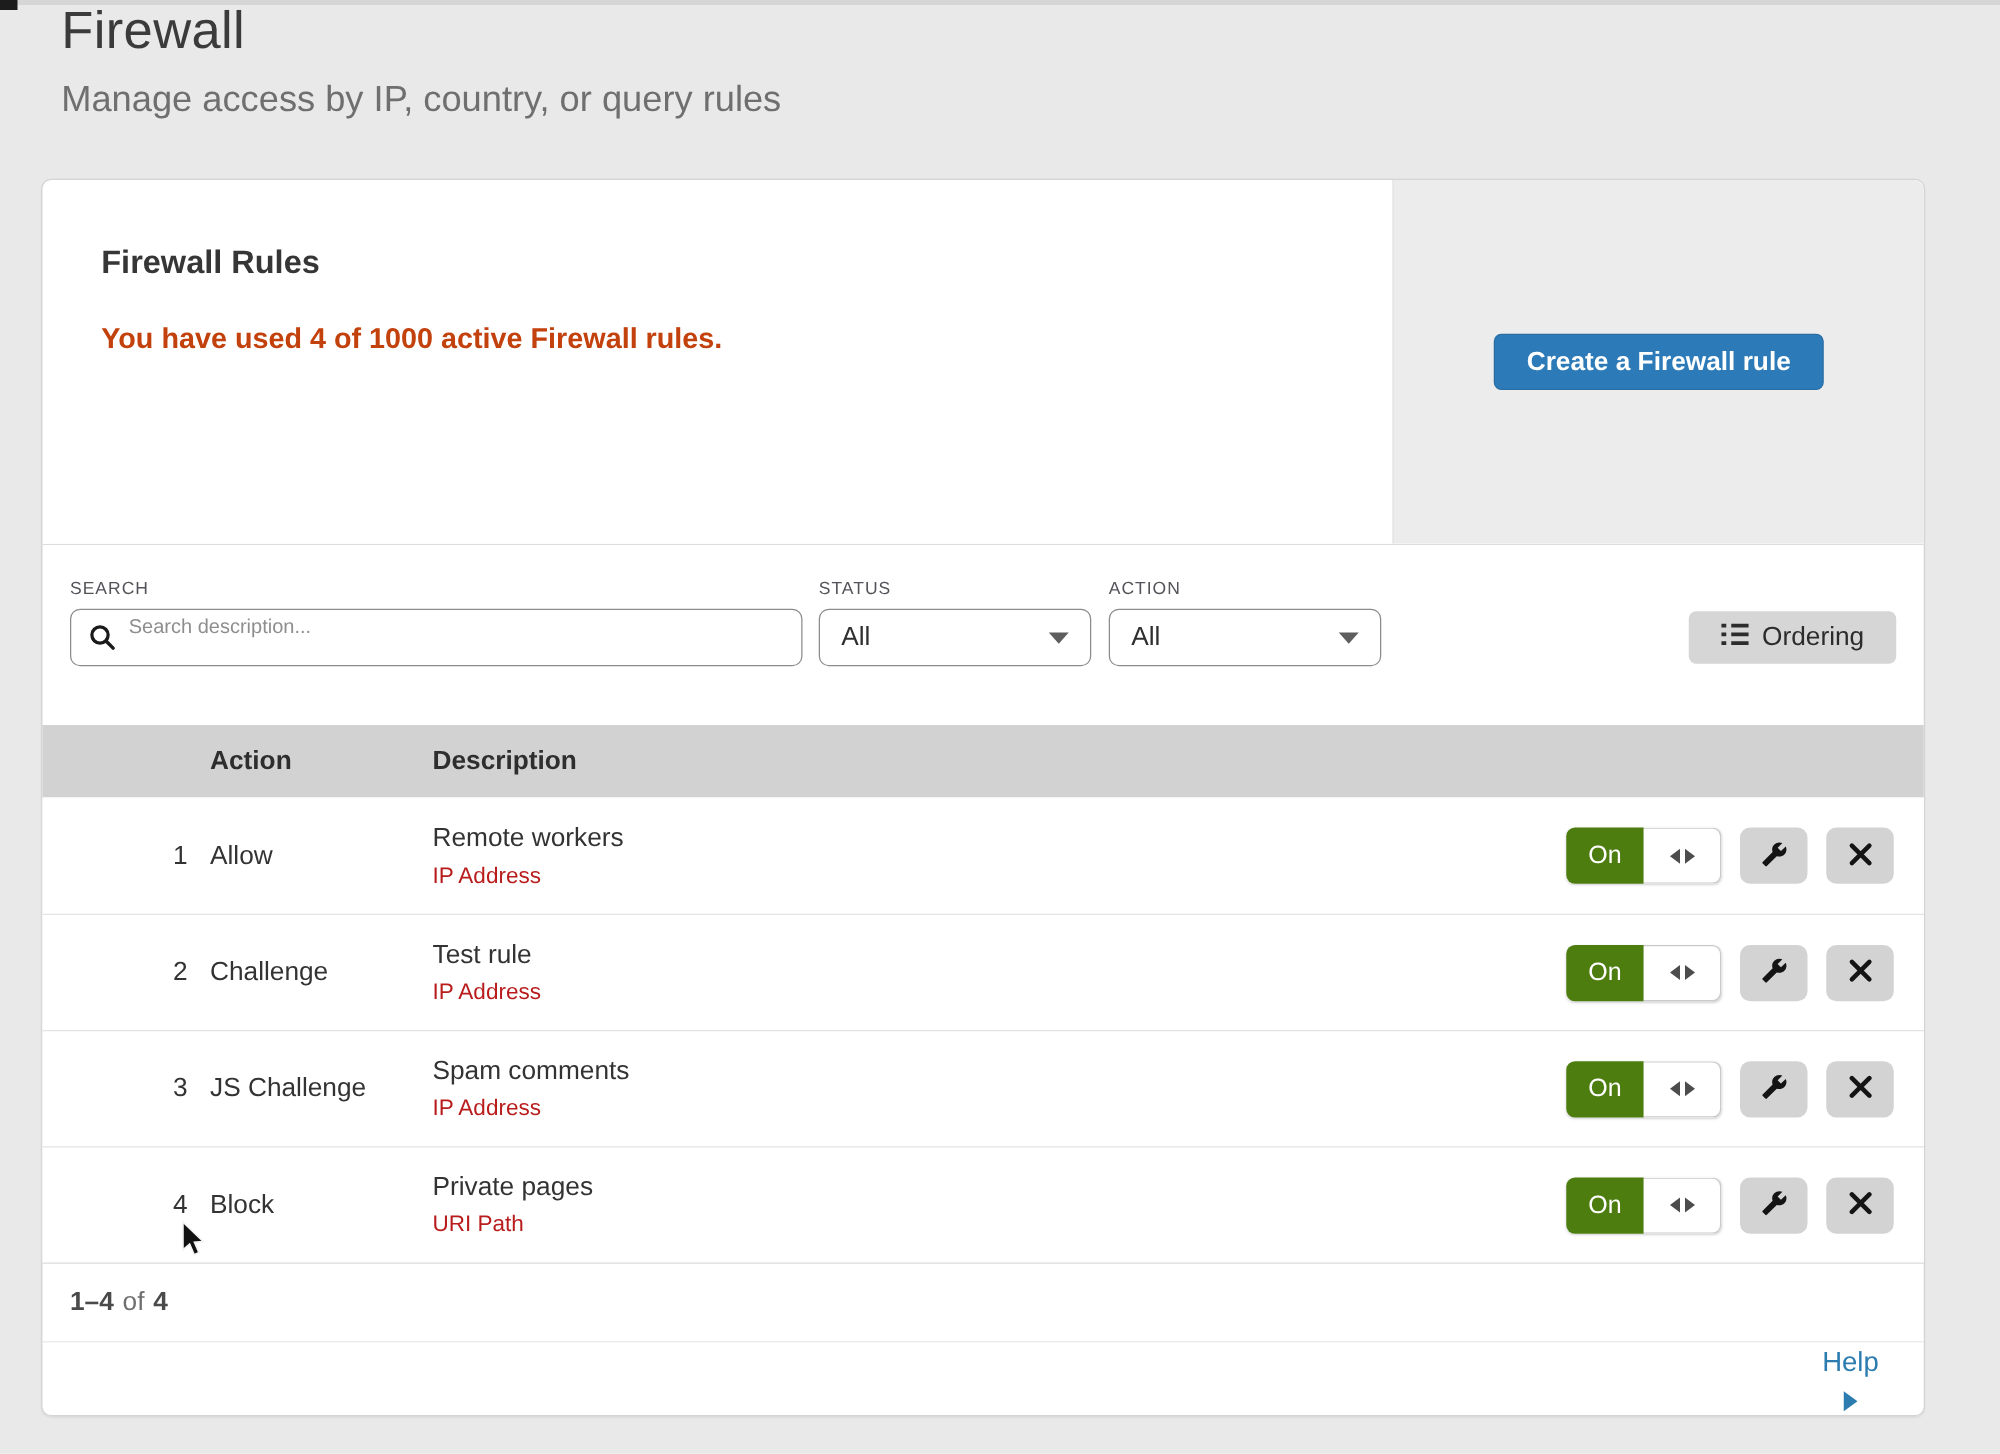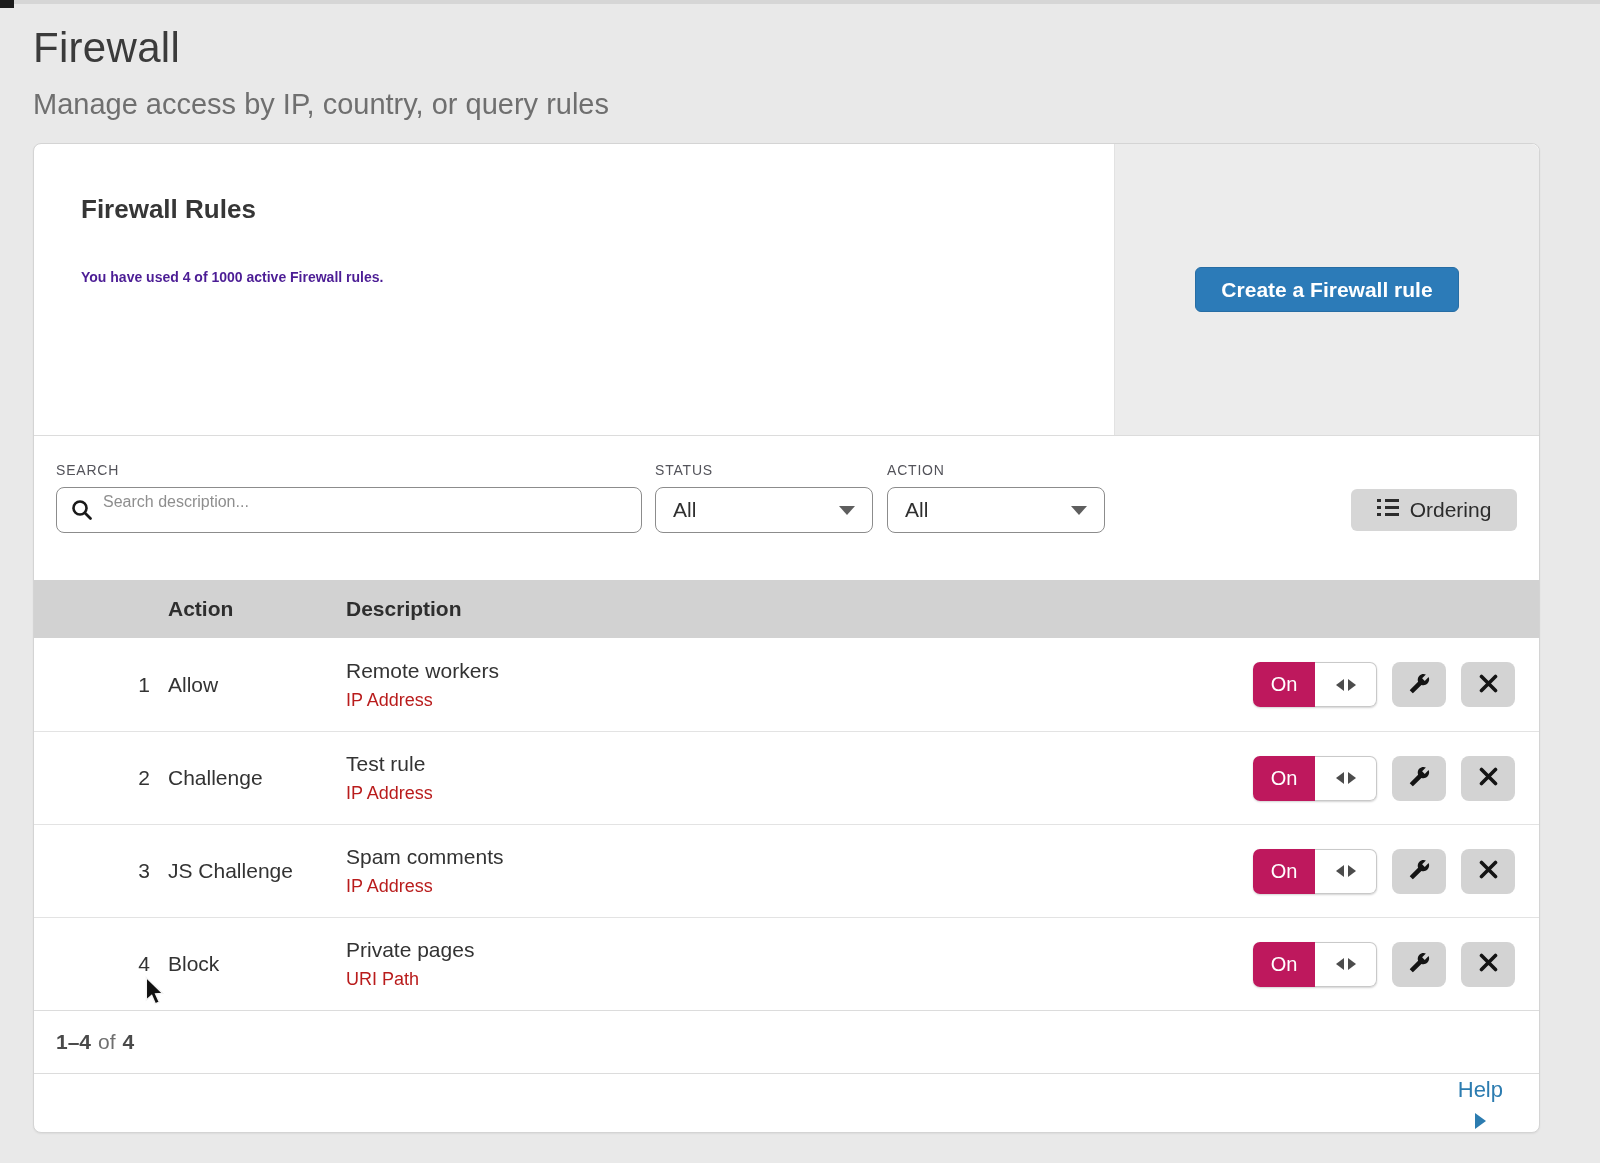--- a/index.html
+++ b/index.html
@@ -9,39 +9,39 @@
     background:#e9e9e9;
     font-family:"Liberation Sans", sans-serif;
     color:#3a3a3a;
     position:relative;
     overflow:hidden;
   }
   .top-line { position:absolute; top:0; left:0; width:1600px; height:4px; background:#d6d6d6; }
   .corner-artifact { position:absolute; top:0; left:0; width:14px; height:8px; background:#1c1c1c; }
 
   
-  .page-header { padding:24px 0 0 33px; }
+  .page-header { padding:0 0 0 33px;margin-left:16px; }
   .page-title { font-size:42px; font-weight:500; color:#3b3b3b; margin:0; letter-spacing:0.3px; }
   .page-subtitle { font-size:29px; font-weight:400; color:#6f6f6f; margin-top:16px; }
 
   
   .card {
     position:absolute; left:33px; top:143px; width:1507px;
     background:#ffffff;
     border:1px solid #d4d4d4;
     border-radius:8px;
     box-shadow:0 1px 2px rgba(0,0,0,0.06);
   }
 
   
   .hero { display:flex; border-bottom:1px solid #dcdcdc; height:292px; border-radius:8px 8px 0 0; overflow:hidden; }
   .hero-main { width:1080px; padding:50px 60px 0 47px; }
   .hero-title { font-size:26px; font-weight:700; color:#363636; margin:0 0 25px 0; }
   .hero-desc { font-size:21px; line-height:37px; color:#3e3e3e; margin:0; max-width:950px; }
-  .hero-usage { font-size:14px; font-weight:700; color:#4c1d95; margin-top:44px; }
+  .hero-usage { font-size:23px; font-weight:700; color:#c2410c; margin-top:32px; }
   .hero-aside { flex:1; background:#ececec; border-left:1px solid #e2e2e2; display:flex; align-items:center; justify-content:center; }
   .create-btn {
     background:#2c7bb8; color:#ffffff; border:1px solid #276da4; border-radius:6px;
     font-family:"Liberation Sans",sans-serif; font-size:21px; font-weight:700;
     height:45px; padding:0 25px; cursor:pointer;
   }
 
   
   .filters { display:flex; align-items:flex-end; padding:26px 22px 47px 22px; }
   .field { display:flex; flex-direction:column; }
@@ -73,21 +73,21 @@
   .thead { background:#d2d2d2; height:58px; font-size:21px; font-weight:700; color:#2e2e2e; }
   .trow { height:93px; background:#fff; }
   .trow + .trow { border-top:1px solid #e3e3e3; }
   .cell-priority { text-align:right; padding-right:18px; font-size:21px; color:#333; }
   .cell-action { font-size:21px; color:#333; }
   .desc-title { font-size:21px; color:#333; }
   .desc-sub { font-size:18px; color:#b91c1c; margin-top:7px; }
   .cell-controls { display:flex; align-items:center; justify-content:flex-end; gap:15px; padding-right:24px; }
 
   .toggle { display:flex; width:124px; height:45px; border-radius:7px; box-shadow:0 1px 2px rgba(0,0,0,0.18); cursor:pointer; }
-  .toggle-on { width:62px; background:#be185d; color:#fff; font-size:20px; display:flex; align-items:center; justify-content:center; border-radius:7px 0 0 7px; }
+  .toggle-on { width:62px; background:#4d7c0f; color:#fff; font-size:20px; display:flex; align-items:center; justify-content:center; border-radius:7px 0 0 7px; }
   .toggle-handle { width:62px; background:#fff; border:1px solid #c9c9c9; border-left:none; border-radius:0 7px 7px 0; display:flex; align-items:center; justify-content:center; gap:4px; }
   .tri-left  { width:0; height:0; border-top:6px solid transparent; border-bottom:6px solid transparent; border-right:8px solid #4c4c4c; }
   .tri-right { width:0; height:0; border-top:6px solid transparent; border-bottom:6px solid transparent; border-left:8px solid #4c4c4c; }
 
   .icon-btn { width:54px; height:45px; background:#d3d3d3; border:none; border-radius:8px; display:flex; align-items:center; justify-content:center; cursor:pointer; }
 
   
   .pagination { height:63px; border-top:1px solid #dcdcdc; display:flex; align-items:center; padding-left:22px; font-size:21px; }
   .pg-bold { font-weight:700; color:#4a4a4a; }
   .pg-of { color:#6f6f6f; margin:0 7px; }

